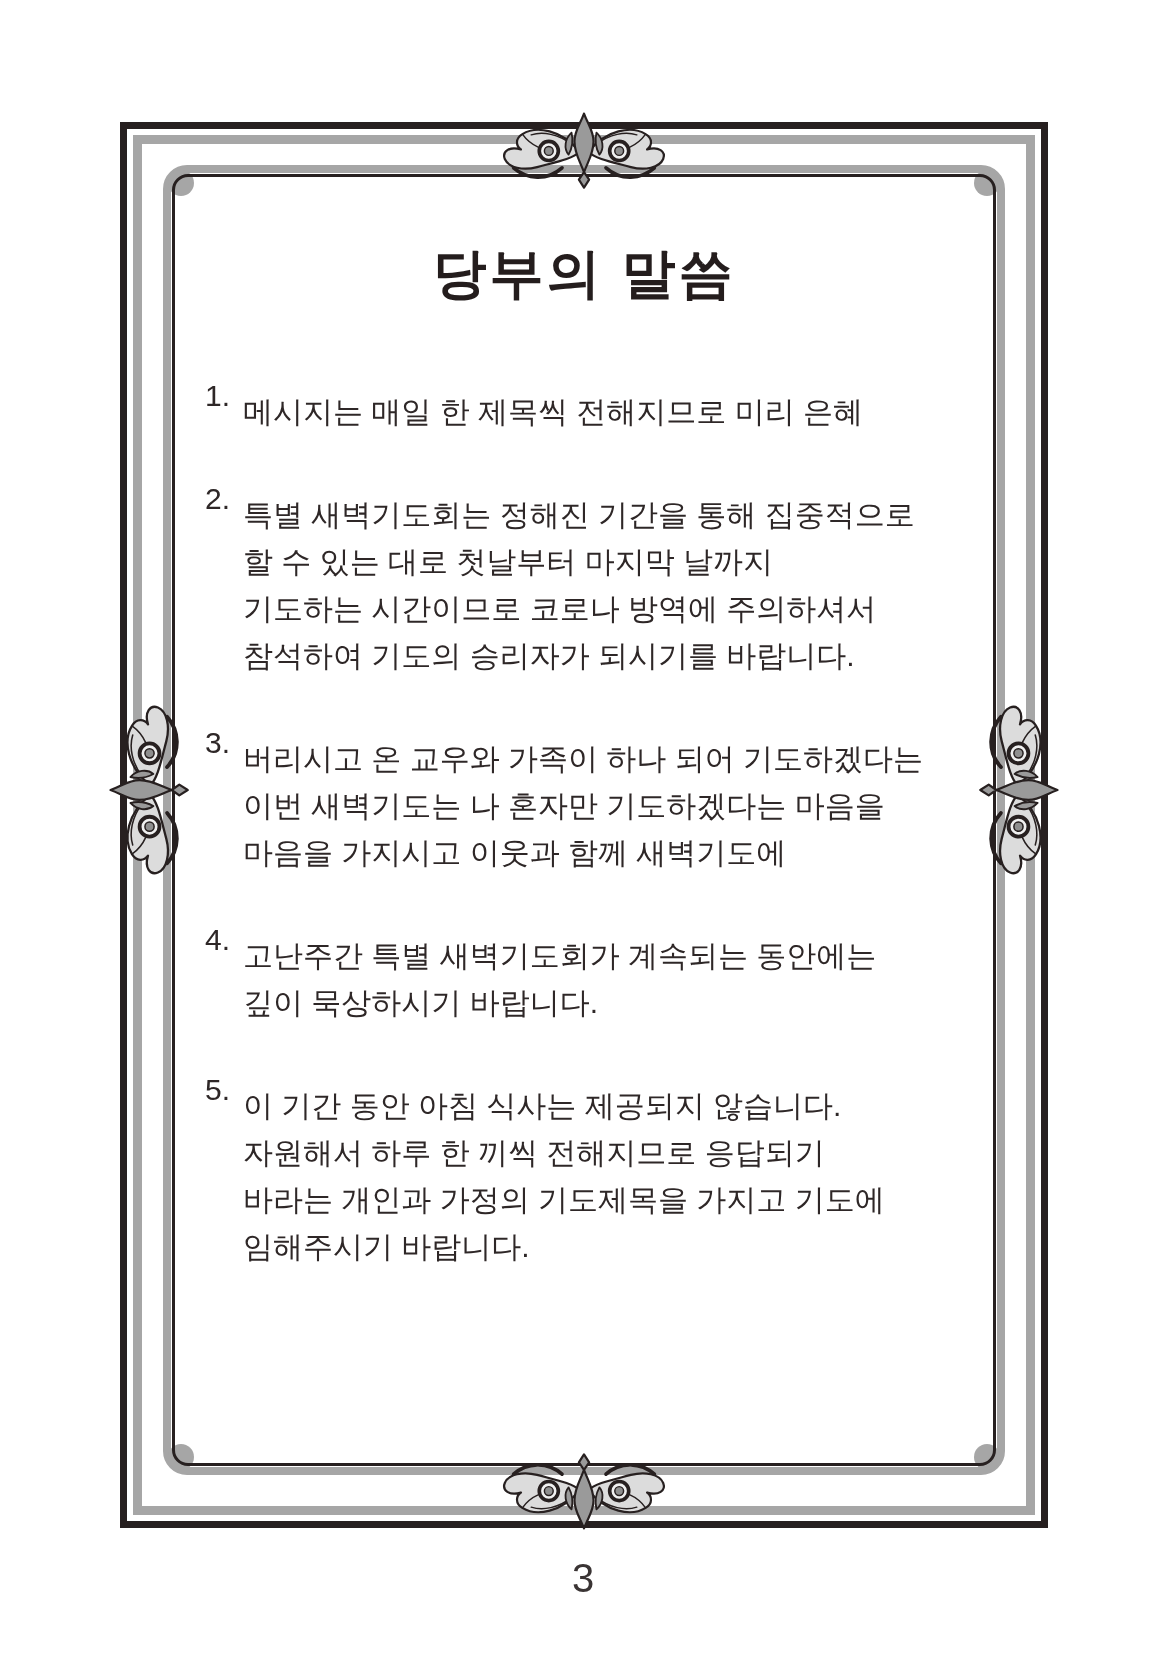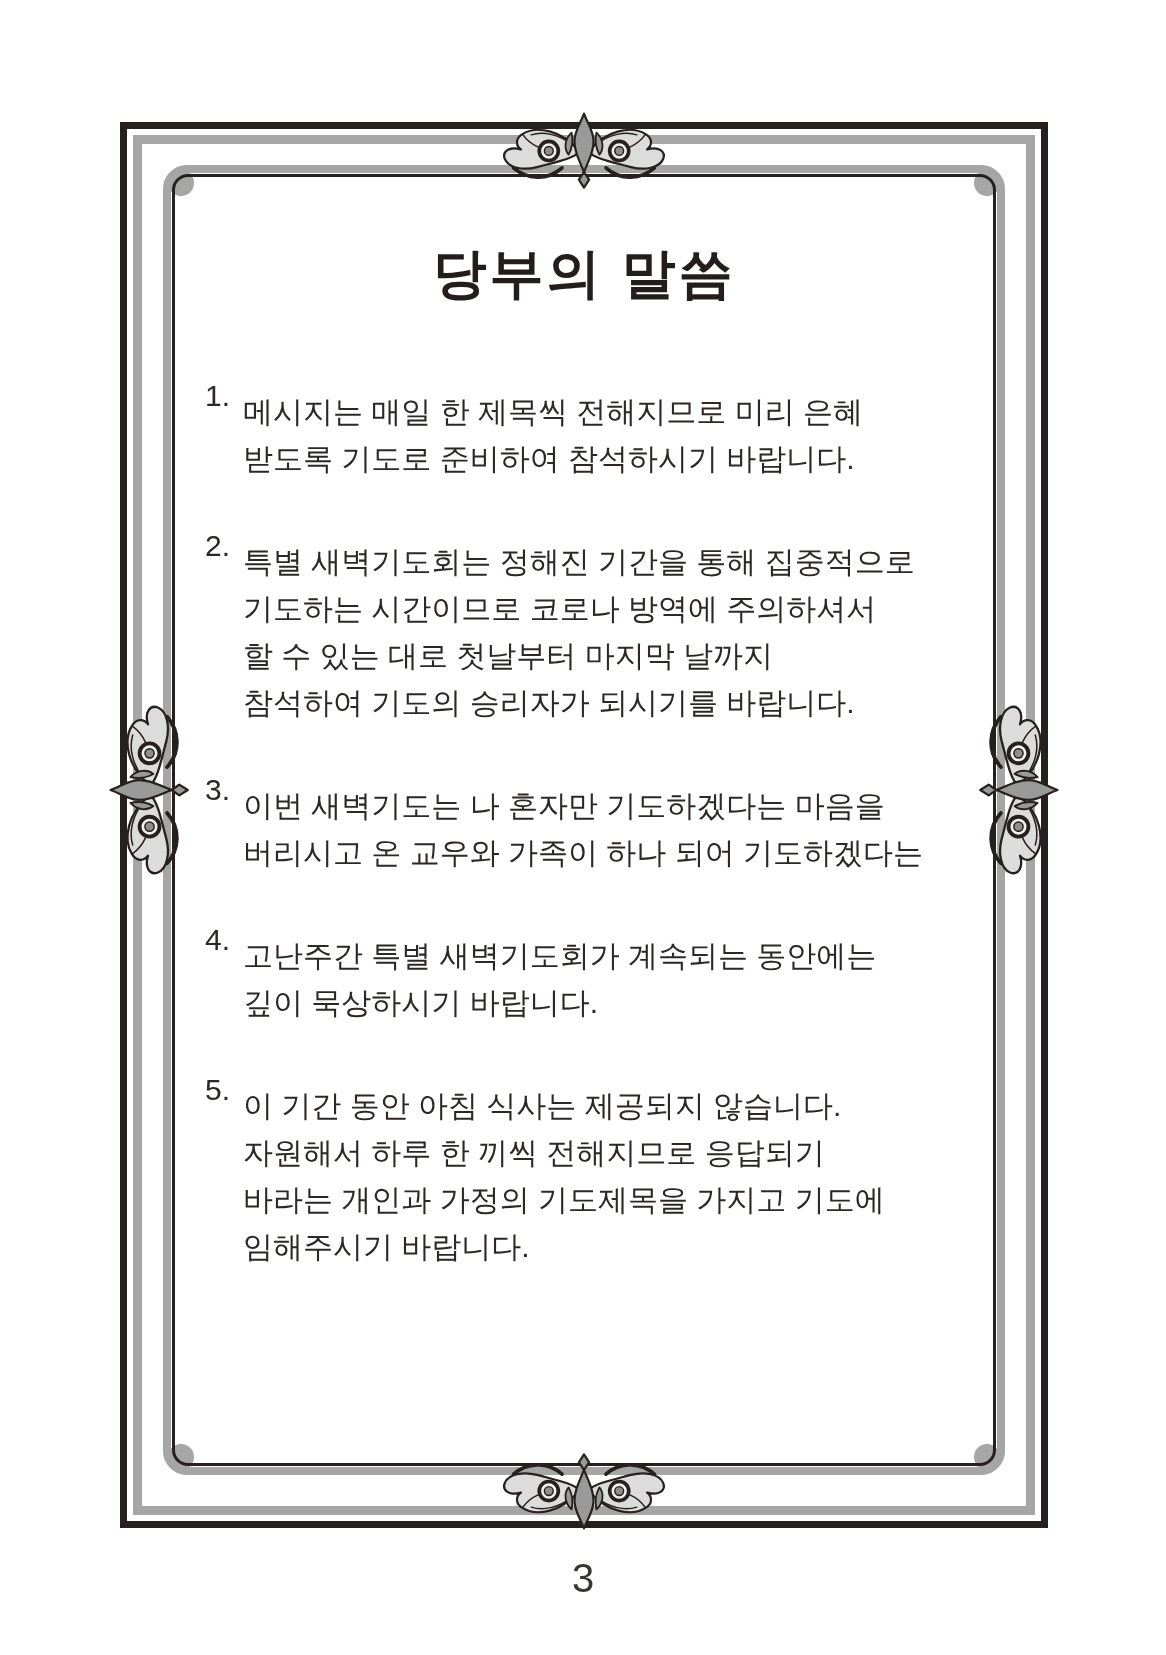--- a/index.html
+++ b/index.html
@@ -112,39 +112,39 @@
     </svg>
 
   <h1 class="title">당부의 말씀</h1>
 
   <div class="content">
 
     <div class="item">
       <span class="item-num">1.</span>
       <div class="item-body">
         <div>메시지는 매일 한 제목씩 전해지므로 미리 은혜</div>
-        <div>받도록 기도로 준비하여 참석하시기 바랍니다.</div>
       </div>
     </div>
 
     <div class="item">
       <span class="item-num">2.</span>
       <div class="item-body">
         <div>특별 새벽기도회는 정해진 기간을 통해 집중적으로</div>
+        <div>할 수 있는 대로 첫날부터 마지막 날까지</div>
         <div>기도하는 시간이므로 코로나 방역에 주의하셔서</div>
-        <div>할 수 있는 대로 첫날부터 마지막 날까지</div>
         <div>참석하여 기도의 승리자가 되시기를 바랍니다.</div>
       </div>
     </div>
 
     <div class="item">
       <span class="item-num">3.</span>
       <div class="item-body">
+        <div>버리시고 온 교우와 가족이 하나 되어 기도하겠다는</div>
         <div>이번 새벽기도는 나 혼자만 기도하겠다는 마음을</div>
-        <div>버리시고 온 교우와 가족이 하나 되어 기도하겠다는</div>
+        <div>마음을 가지시고 이웃과 함께 새벽기도에</div>
       </div>
     </div>
 
     <div class="item">
       <span class="item-num">4.</span>
       <div class="item-body">
         <div>고난주간 특별 새벽기도회가 계속되는 동안에는</div>
         <div>깊이 묵상하시기 바랍니다.</div>
       </div>
     </div>

